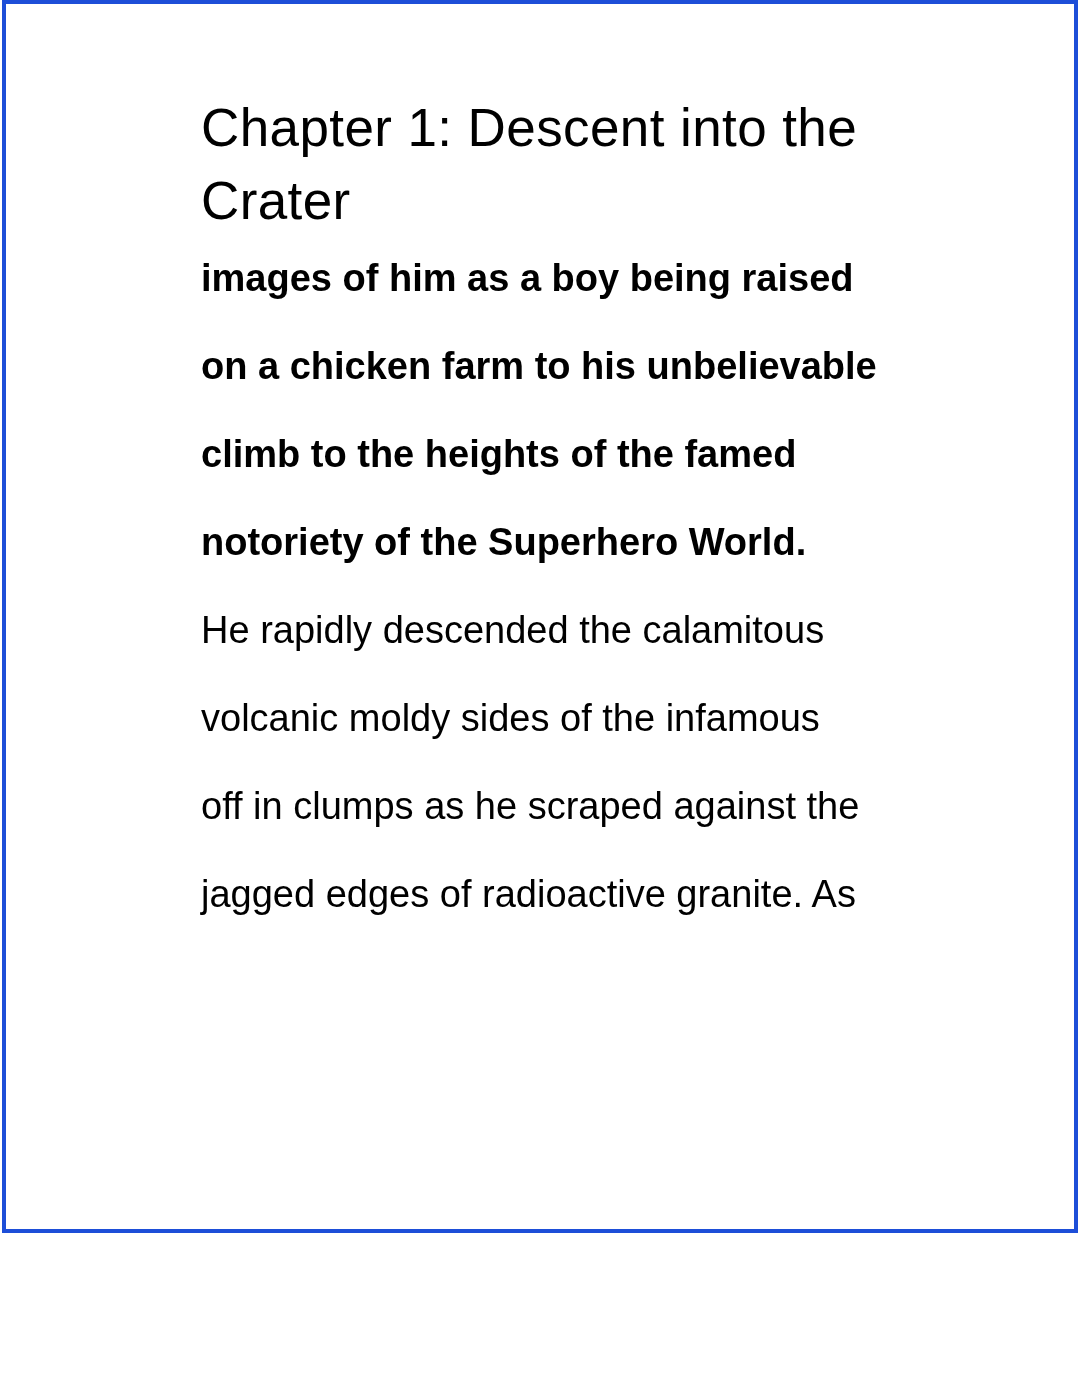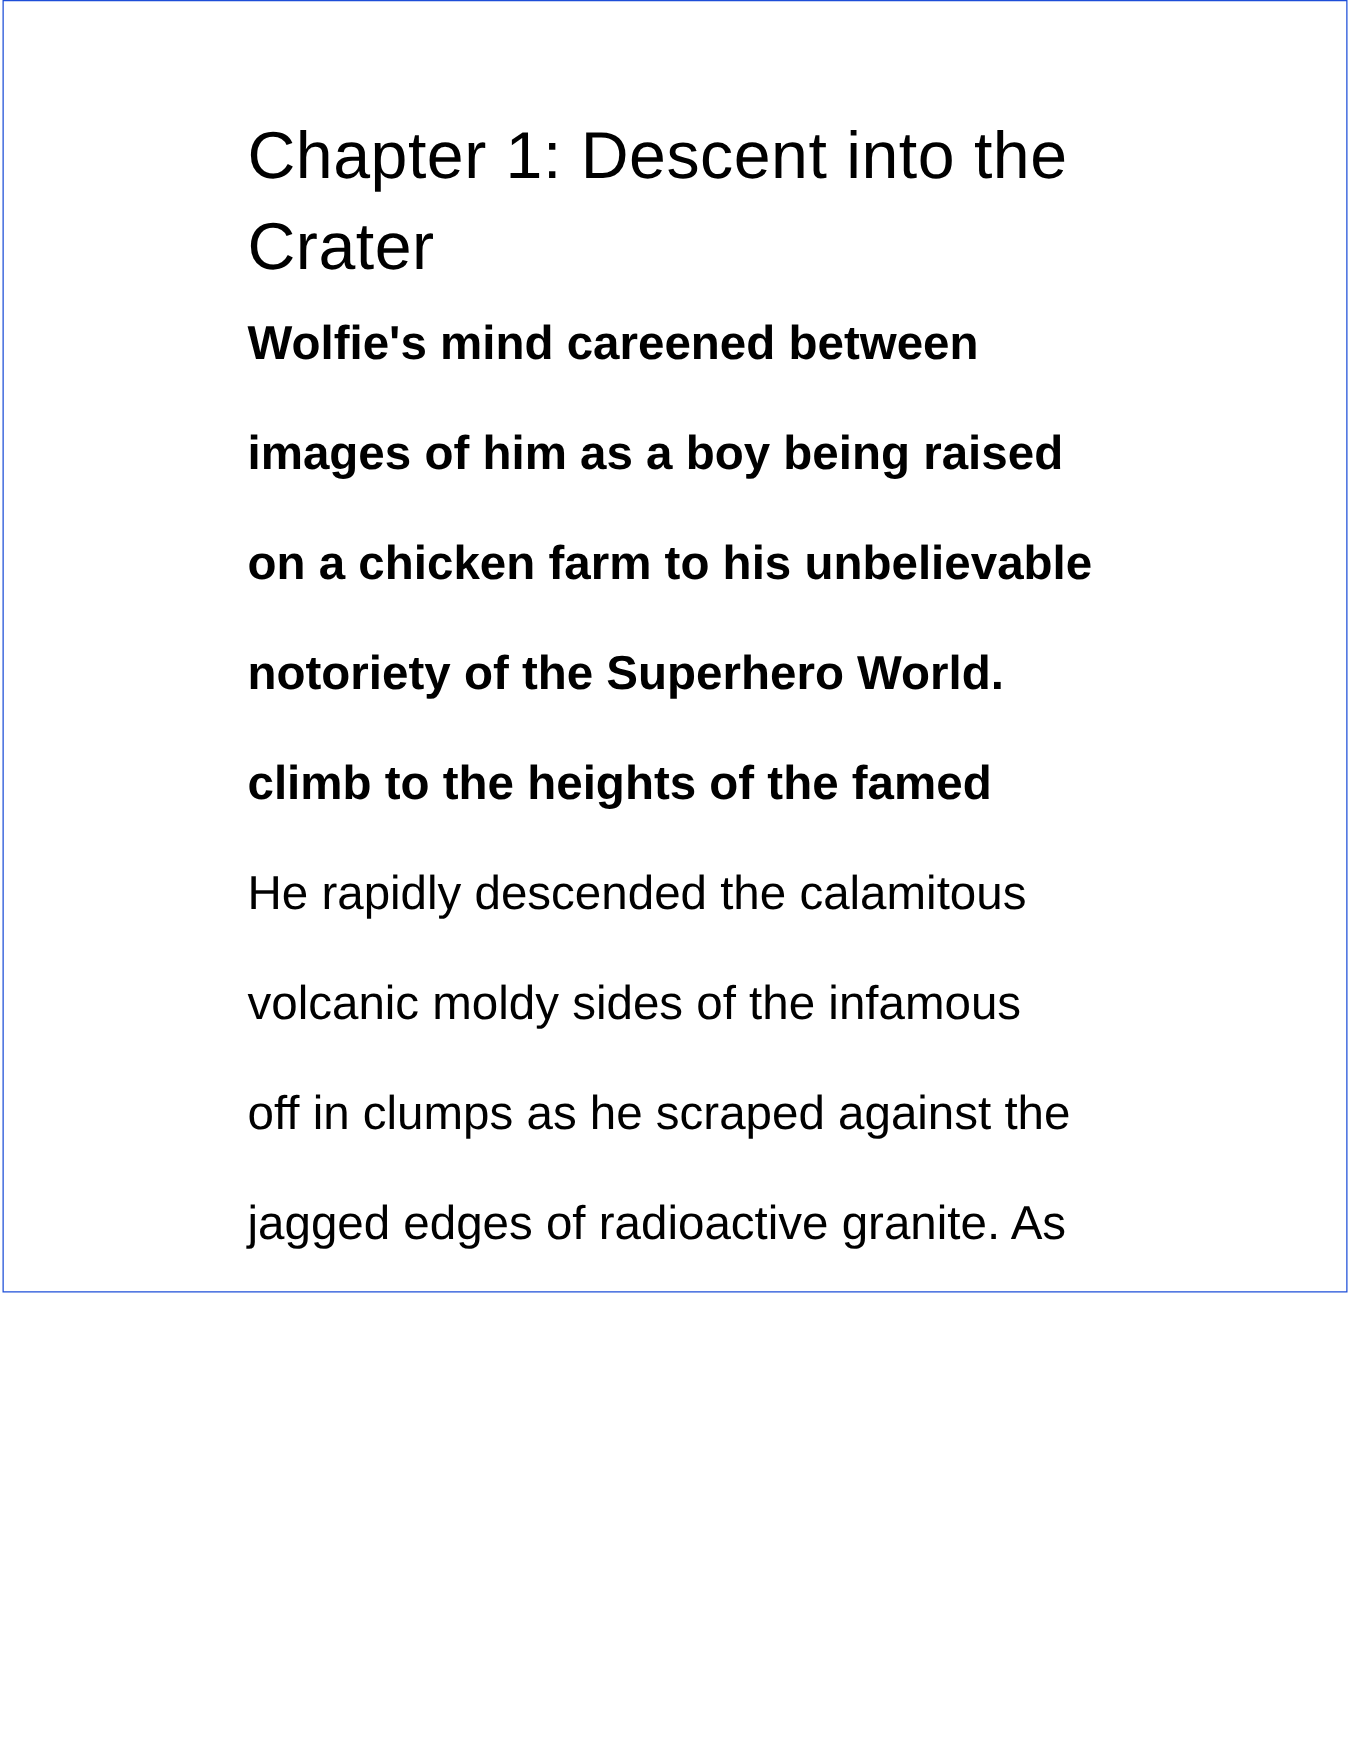--- a/index.html
+++ b/index.html
@@ -10,24 +10,24 @@
     background: #ffffff;
     overflow: hidden;
     font-family: "Liberation Sans", sans-serif;
     color: #000000;
   }
   .page {
     position: absolute;
     left: 2px;
     top: 0;
     right: 2px;
-    height: 1034px;
+    height: 1233px;
     box-sizing: border-box;
     background: #ffffff;
-    border: 1px solid #1d4ed8;
+    border: 4px solid #1d4ed8;
   }
   .content {
     padding: 87px 0 0 195px;
     width: 700px;
   }
   .heading {
     font-size: 53px;
     line-height: 73px;
     font-weight: 400;
     letter-spacing: 0.4px;
@@ -53,25 +53,24 @@
 
 <div class="page">
   <div class="content">
 
     <div class="heading">
       <div class="line">Chapter 1: Descent into the</div>
       <div class="line">Crater</div>
     </div>
 
     <div class="para bold body-start">
-      <div class="line">Wolfie's mind careened between</div>
       <div class="line">images of him as a boy being raised</div>
       <div class="line">on a chicken farm to his unbelievable</div>
+      <div class="line">climb to the heights of the famed</div>
       <div class="line">notoriety of the Superhero World.</div>
-      <div class="line">climb to the heights of the famed</div>
     </div>
 
     <div class="para">
       <div class="line">He rapidly descended the calamitous</div>
       <div class="line">volcanic moldy sides of the infamous</div>
       <div class="line">off in clumps as he scraped against the</div>
       <div class="line">jagged edges of radioactive granite. As</div>
     </div>
 
   </div>

